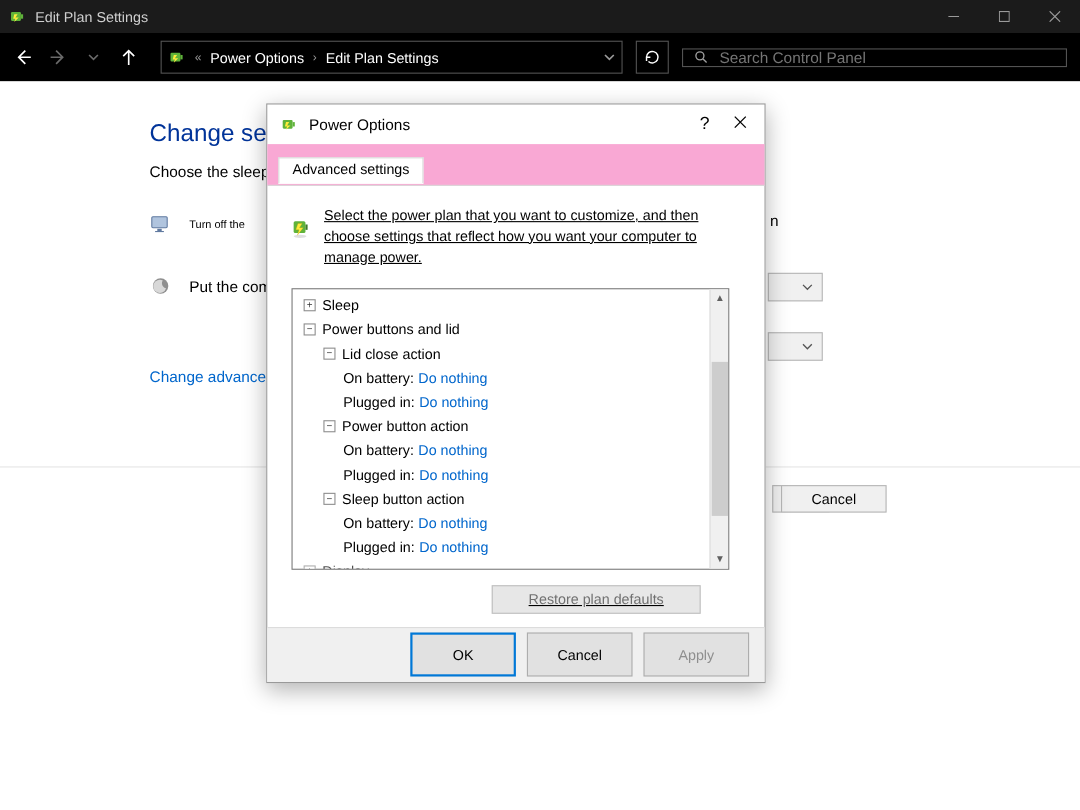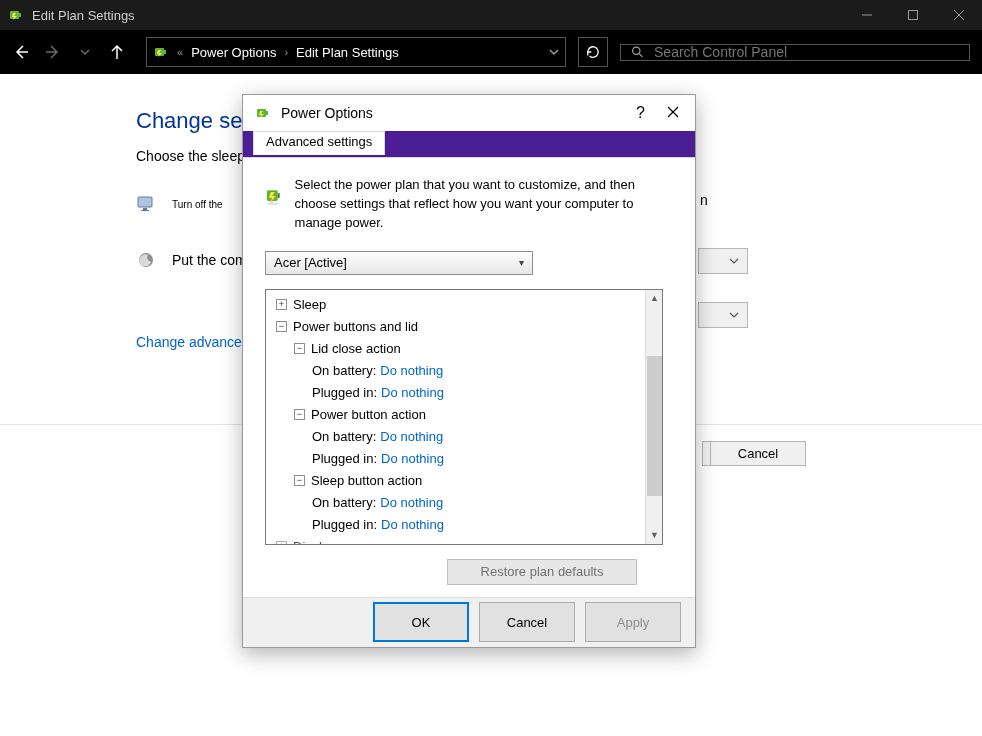--- a/index.html
+++ b/index.html
@@ -36,24 +36,24 @@
   .thin-hr { position:absolute; left:0; right:0; top:424px; border-top:1px solid #e5e5e5; }
 
   
   .dialog { position:absolute; top:94px; left:242px; width:454px; background:#ffffff; border:1px solid #999; box-shadow:0 6px 20px rgba(0,0,0,.3); }
   .dlg-titlebar { height:36px; display:flex; align-items:center; padding:0 12px; gap:10px; }
   .dlg-titlebar .dlg-title { font-size:14px; }
   .dlg-titlebar .right { margin-left:auto; display:flex; align-items:center; gap:18px; }
   .dlg-help-btn { font-size:16px; color:#000; cursor:pointer; }
   .dlg-close-btn { font-size:16px; color:#000; cursor:pointer; padding:0 4px; }
 
-  .tabbar { background:#4c1d95; border-bottom:1px solid #d9d9d9; height:27px; display:flex; padding-left:10px; padding-top:0; }
+  .tabbar { background:#f9a8d4; border-bottom:1px solid #d9d9d9; height:38px; display:flex; padding-left:10px; padding-top:12px; }
   .tab-active { background:#ffffff; border:1px solid #d9d9d9; border-bottom:1px solid #ffffff; padding:2px 12px; font-size:13px; height:24px; position:relative; top:0; }
 
-  .dlg-body { padding: 18px 22px 12px 22px; }
+  .dlg-body { padding: 18px 22px 12px 22px; text-decoration: underline; }
   .intro { display:flex; gap:12px; margin-bottom:18px; }
   .intro-text { font-size:13px; line-height:1.45; }
   .plan-dd { width:268px; height:24px; border:1px solid #8e8e8e; background:linear-gradient(#fdfdfd,#e6e6e6); display:flex; align-items:center; padding:0 8px; font-size:13px; margin-bottom:14px; }
   .plan-dd .dd-ch { margin-left:auto; color:#444; font-size:10px; }
 
   .tree-box { width:398px; height:256px; border:1px solid #7a7a7a; position:relative; overflow:hidden; }
   .tree-inner { position:absolute; left:0; top:0; right:17px; bottom:0; overflow:hidden; padding:4px 0; }
   .tree-scroll { position:absolute; right:0; top:0; bottom:0; width:17px; background:#f0f0f0; border-left:1px solid #dcdcdc; }
   .scroll-arrow { width:17px; height:17px; display:flex; align-items:center; justify-content:center; color:#606060; font-size:9px; position:absolute; }
   .scroll-arrow.up { top:0; }
@@ -223,24 +223,20 @@
     <div class="intro">
       <svg class="bigplug" viewBox="0 0 36 40">
         <rect x="4" y="8" width="22" height="22" rx="3" fill="#5fb33a"></rect>
         <rect x="26" y="14" width="4" height="10" fill="#3e7a28"></rect>
         <path d="M12 12 L20 12 L15 20 L22 20 L11 34 L14 24 L8 24 Z" fill="#ffeb3b" stroke="#c29a00" stroke-width="0.5"></path>
         <ellipse cx="16" cy="36" rx="12" ry="3" fill="#00000020"></ellipse>
       </svg>
       <div class="intro-text">Select the power plan that you want to customize, and then choose settings that reflect how you want your computer to manage power.</div>
     </div>
 
-    <div class="plan-dd">
-      <span>Acer [Active]</span>
-      <span class="dd-ch">▾</span>
-    </div>
 
     <div class="tree-box">
       <div class="tree-inner">
         <div class="tree-row depth1">
             <span class="expander">+</span>
             <span class="node-label">Sleep</span>
           </div>
         <div class="tree-row depth1">
             <span class="expander">−</span>
             <span class="node-label">Power buttons and lid</span>

